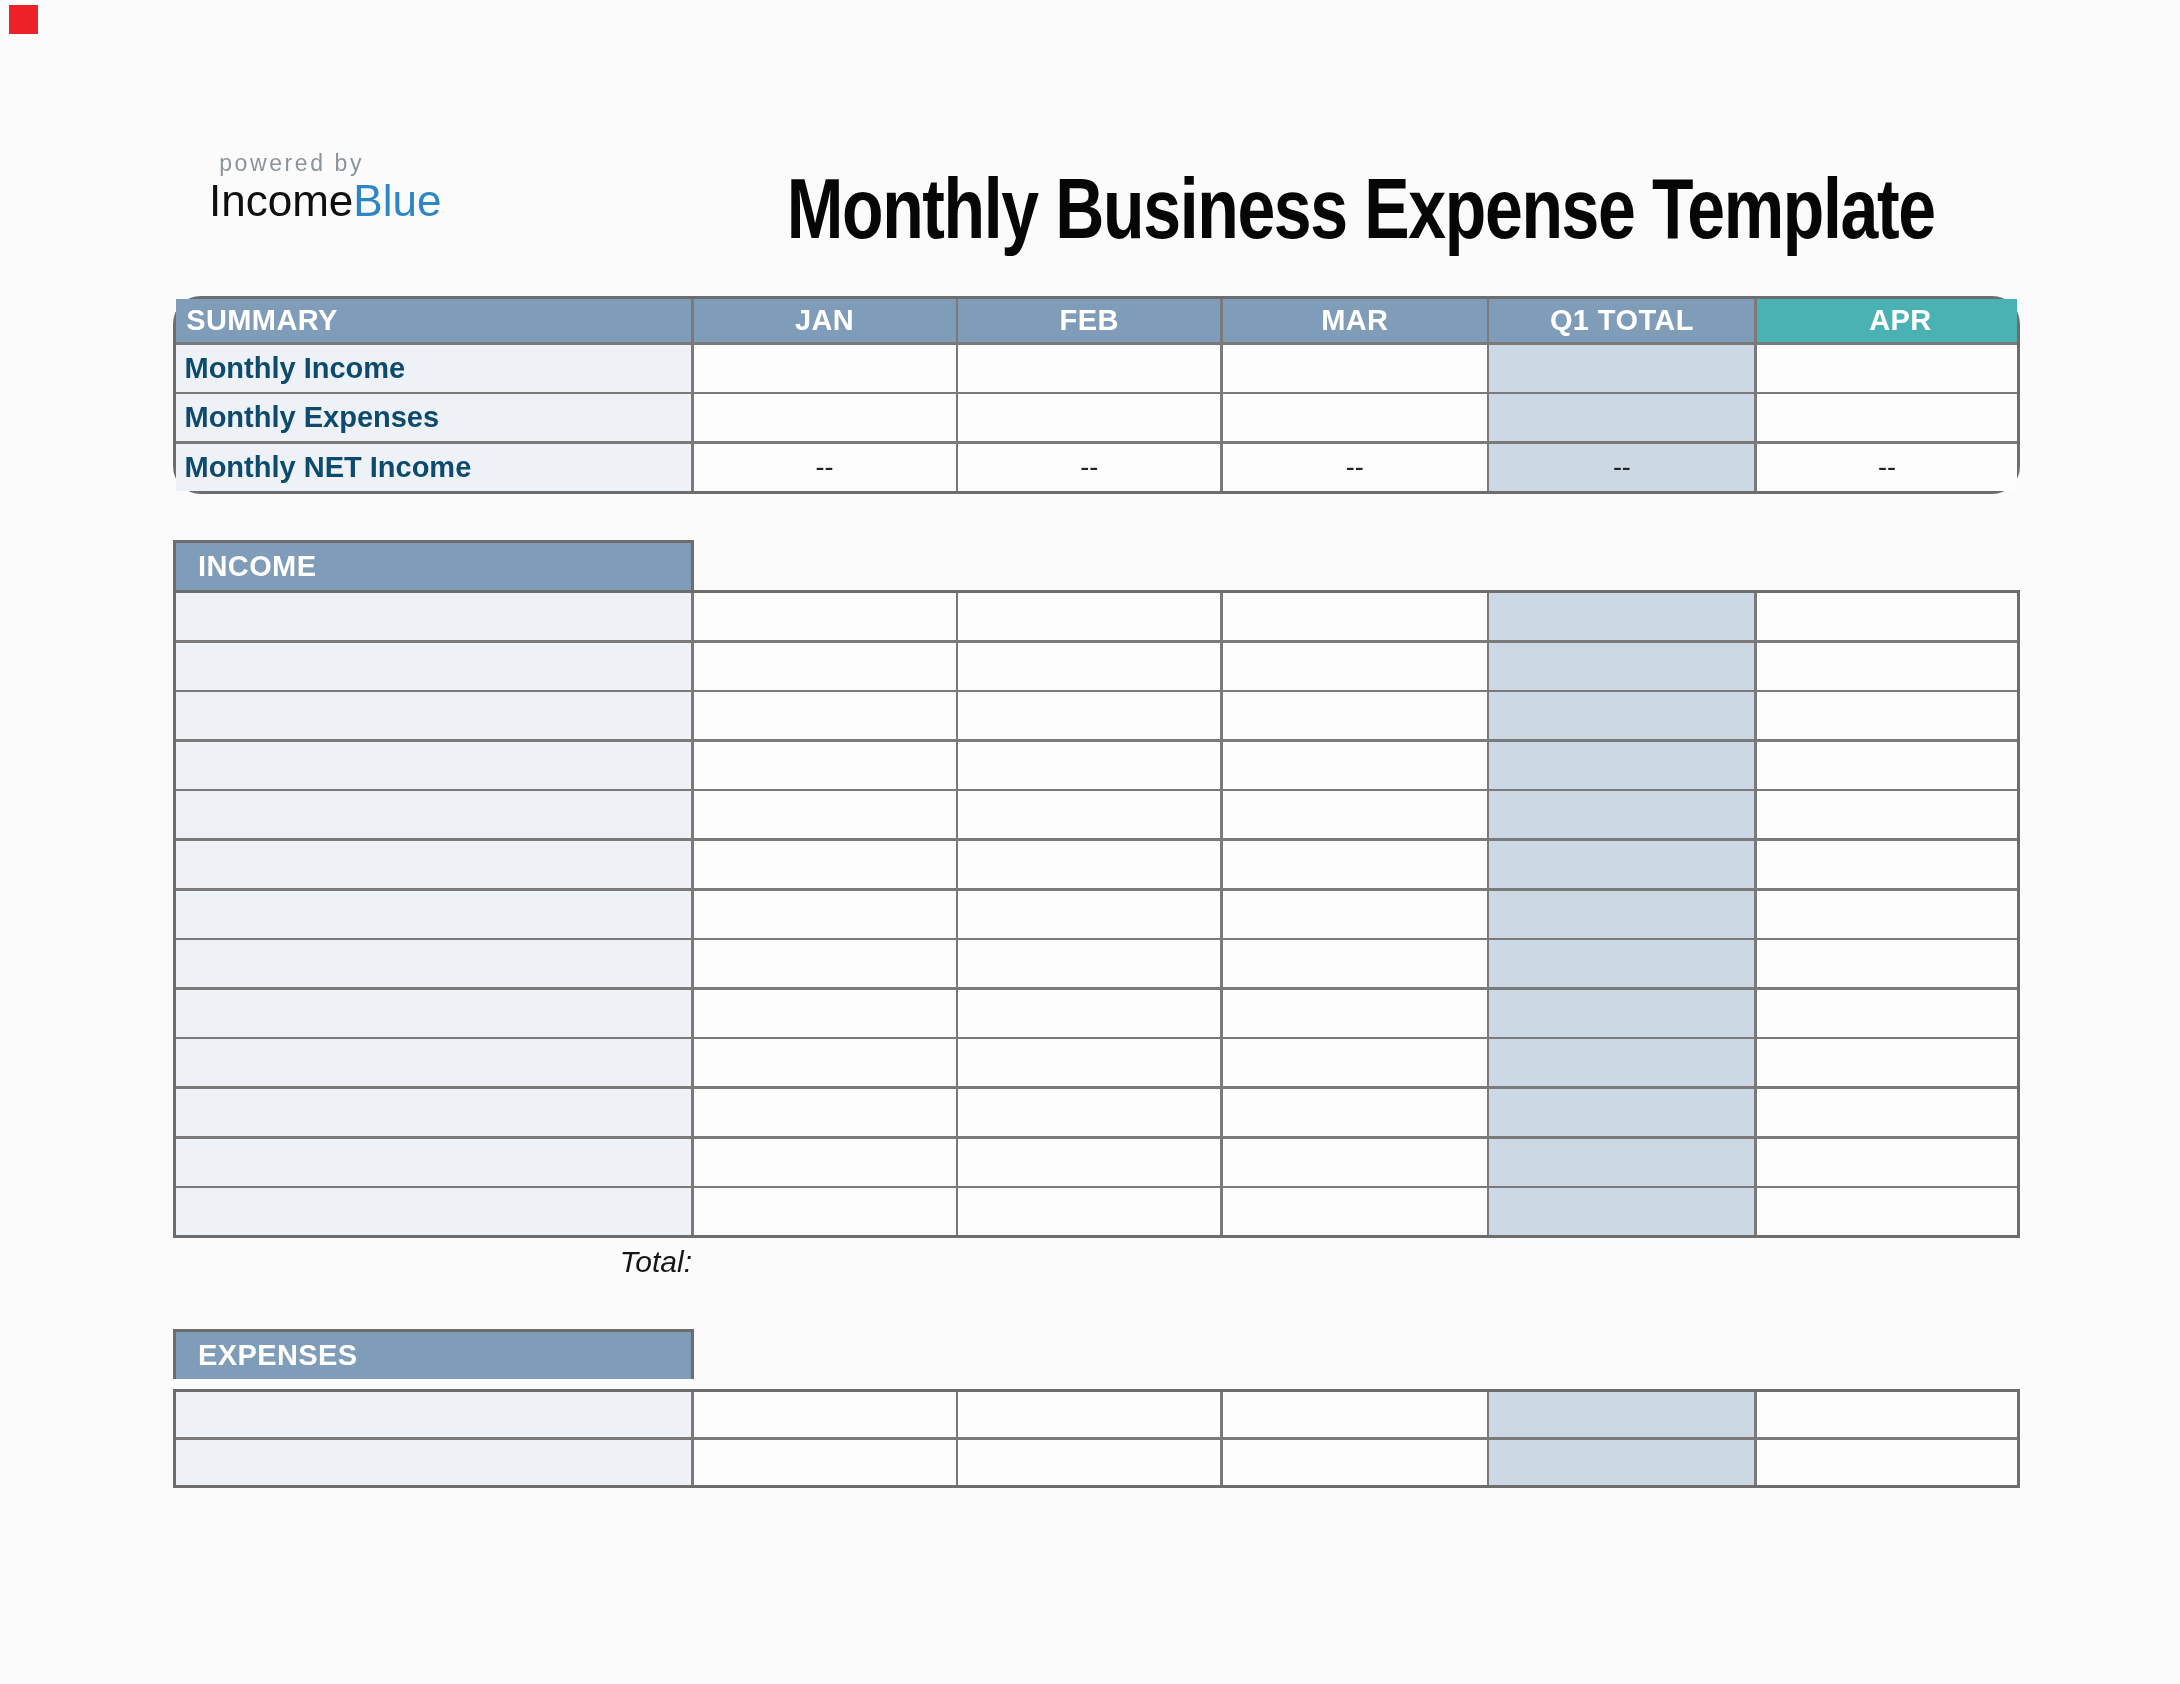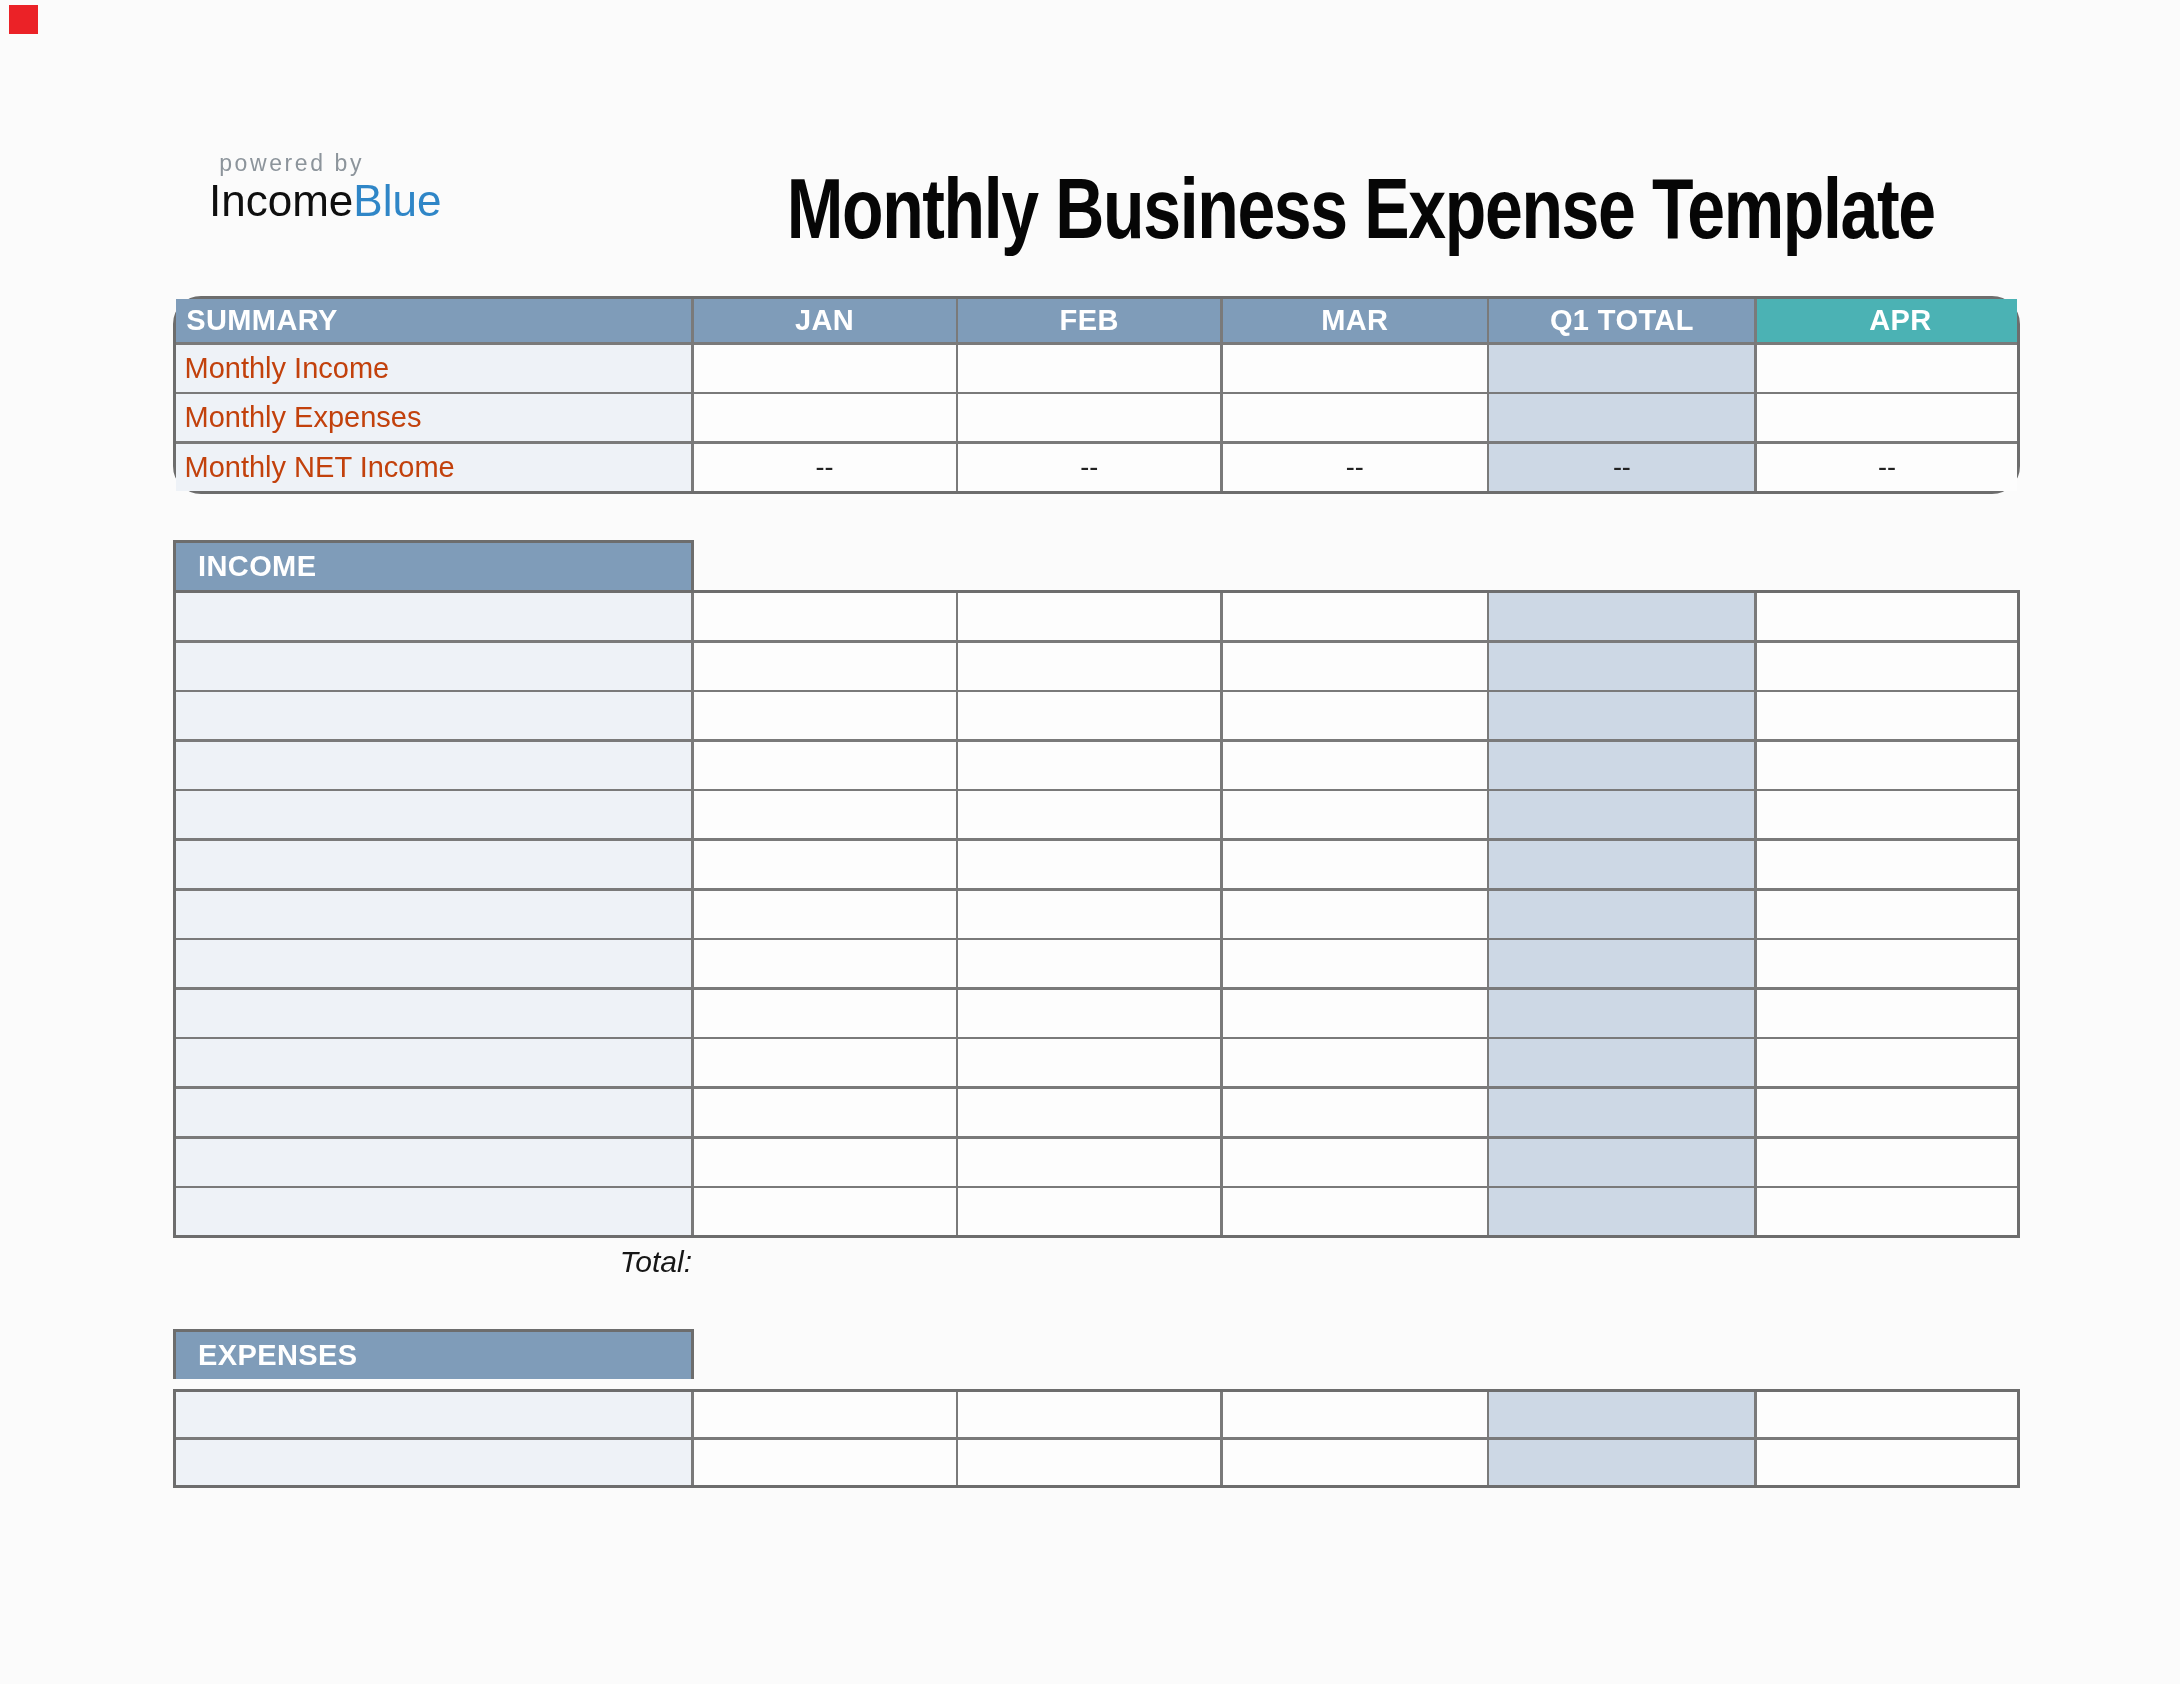--- a/index.html
+++ b/index.html
@@ -50,21 +50,21 @@
     grid-template-columns:515px 262px 262px 264px 265px 260px;
     grid-template-rows:repeat(2,45px);
   }
   .cell{display:flex;align-items:center;box-sizing:border-box;}
   .hdr{
     background:#7F9CB9;color:#FFFFFF;font-weight:bold;font-size:29px;
     justify-content:center;letter-spacing:0.4px;
   }
   .hdr.first{justify-content:flex-start;padding-left:10.2px;}
   .hdr.apr{background:#4BB2B4;padding-left:27px;}
-  .lab{background:#EEF2F7;font-size:29px;color:#c2410c;padding-left:8.5px;}
+  .lab{background:#EEF2F7;font-size:29px;color:#0c4a6e;padding-left:8.5px;font-weight:bold;}
   .val{background:#FDFDFD;font-size:27px;color:#222222;justify-content:center;}
   .q1v{background:#CDD8E5;}
   
   .section-header{
     position:absolute;left:173px;width:521px;height:50px;
     box-sizing:border-box;
     background:#7F9CB9;border:3.4px solid #6D6D6D;border-bottom:none;
     color:#FFFFFF;font-weight:bold;font-size:29px;letter-spacing:0.4px;
     display:flex;align-items:center;padding-left:22px;
   }

